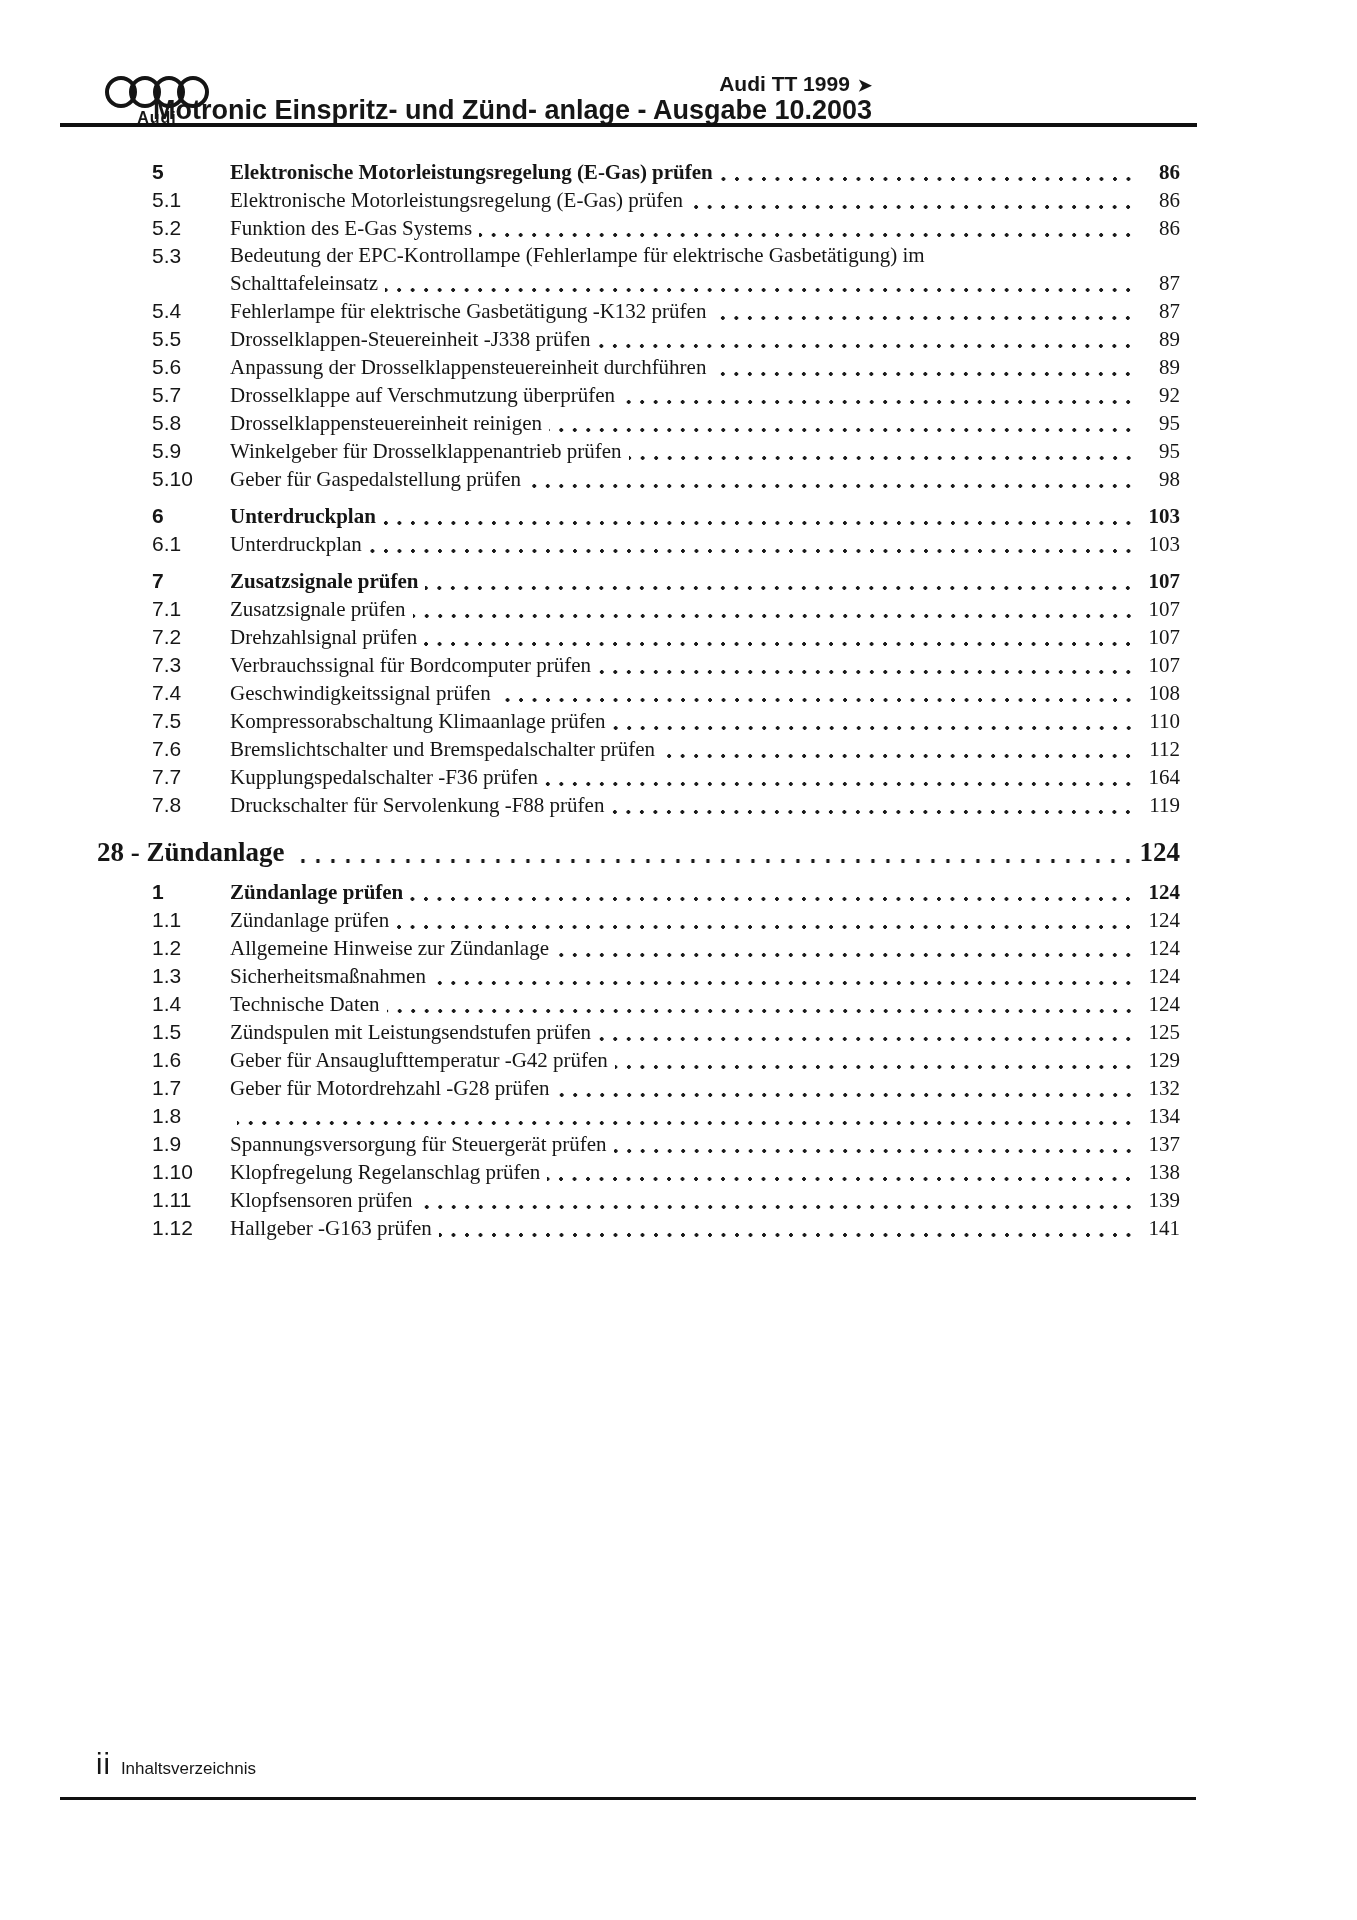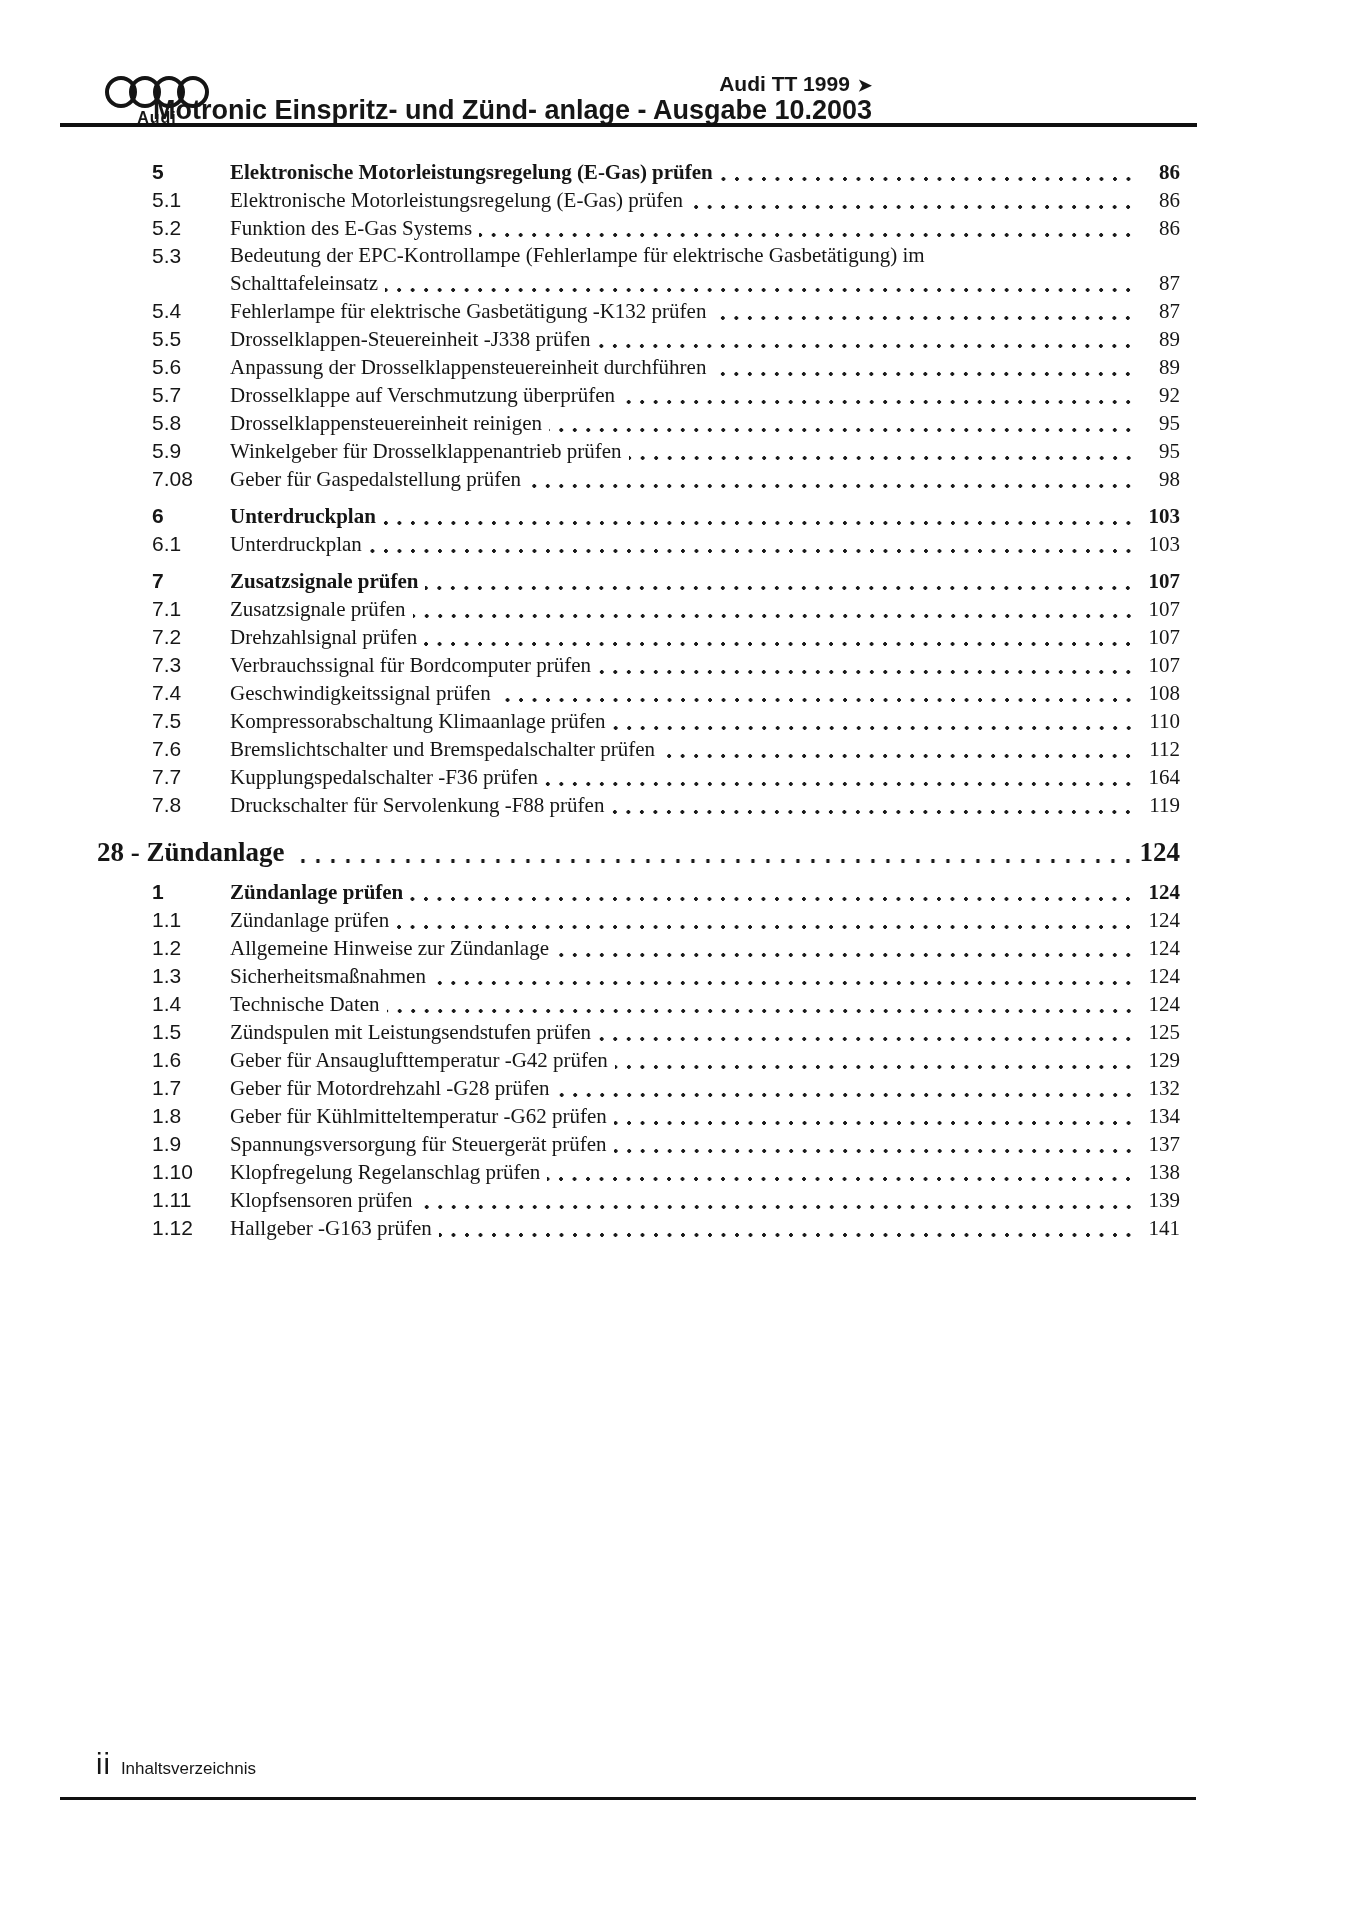--- a/index.html
+++ b/index.html
@@ -184,21 +184,21 @@
         <span class="num">5.9</span>
         <div class="content">
           <div class="mainline">
             <span class="title">Winkelgeber für Drosselklappenantrieb prüfen</span>
             <span class="leader"></span>
             <span class="pagenum">95</span>
           </div>
         </div>
       </div>
       <div class="row">
-        <span class="num">7.08</span>
+        <span class="num">5.10</span>
         <div class="content">
           <div class="mainline">
             <span class="title">Geber für Gaspedalstellung prüfen</span>
             <span class="leader"></span>
             <span class="pagenum">98</span>
           </div>
         </div>
       </div>
       <div class="row bold gap">
         <span class="num">6</span>
@@ -396,21 +396,20 @@
             <span class="title">Geber für Motordrehzahl -G28 prüfen</span>
             <span class="leader"></span>
             <span class="pagenum">132</span>
           </div>
         </div>
       </div>
       <div class="row">
         <span class="num">1.8</span>
         <div class="content">
           <div class="mainline">
-            <span class="title">Geber für Kühlmitteltemperatur -G62 prüfen</span>
             <span class="leader"></span>
             <span class="pagenum">134</span>
           </div>
         </div>
       </div>
       <div class="row">
         <span class="num">1.9</span>
         <div class="content">
           <div class="mainline">
             <span class="title">Spannungsversorgung für Steuergerät prüfen</span>

